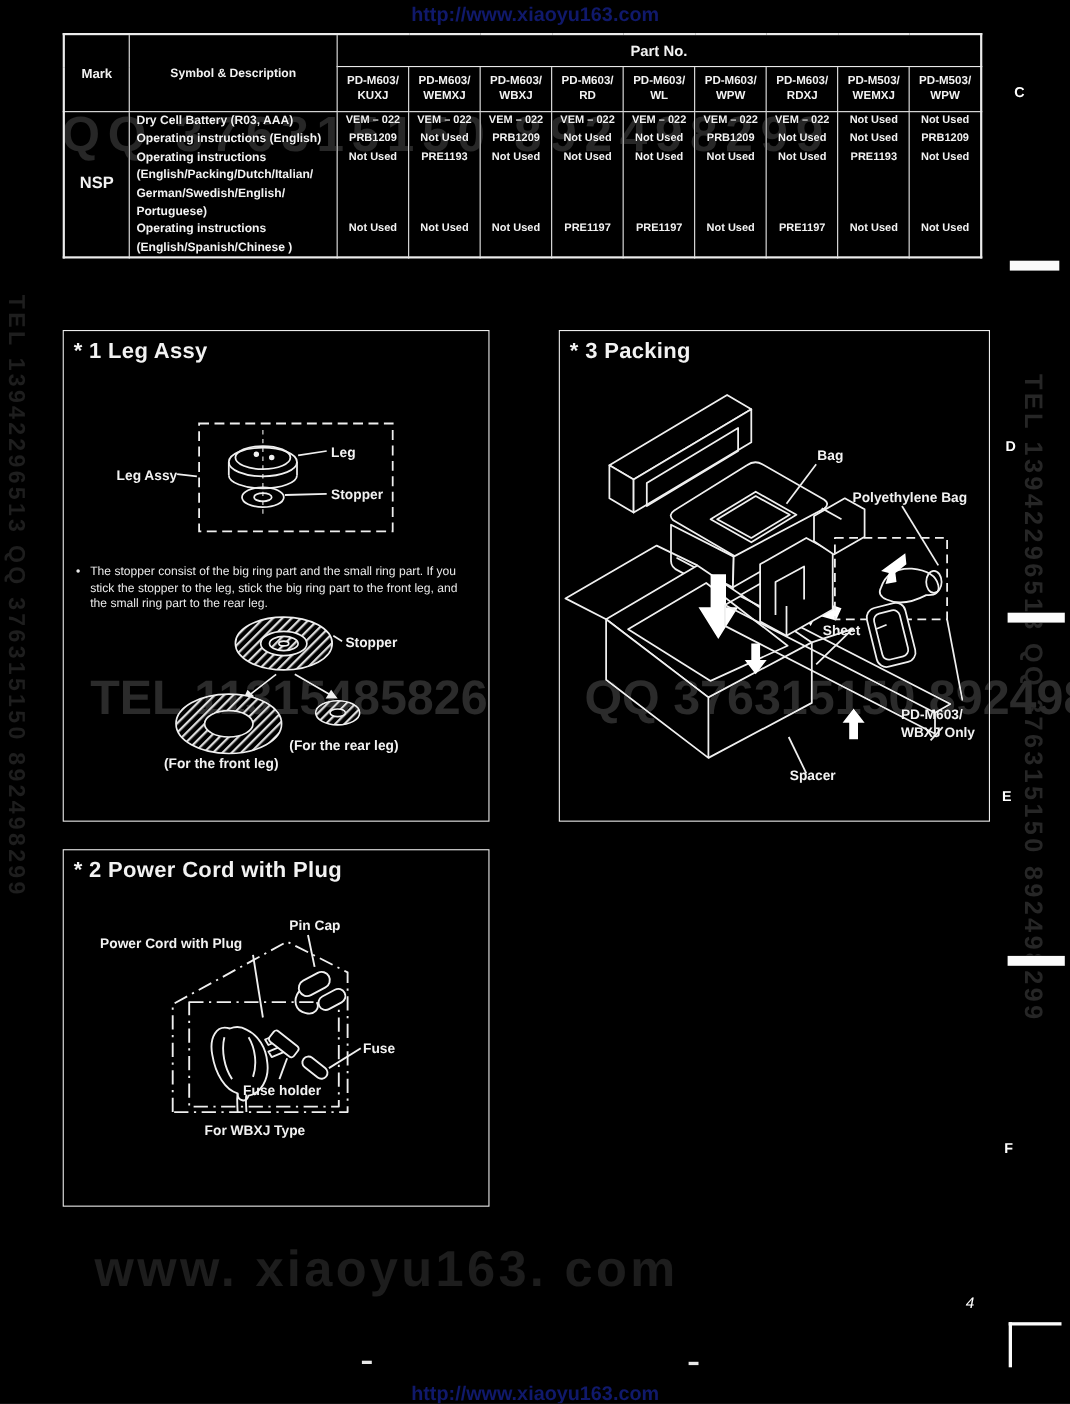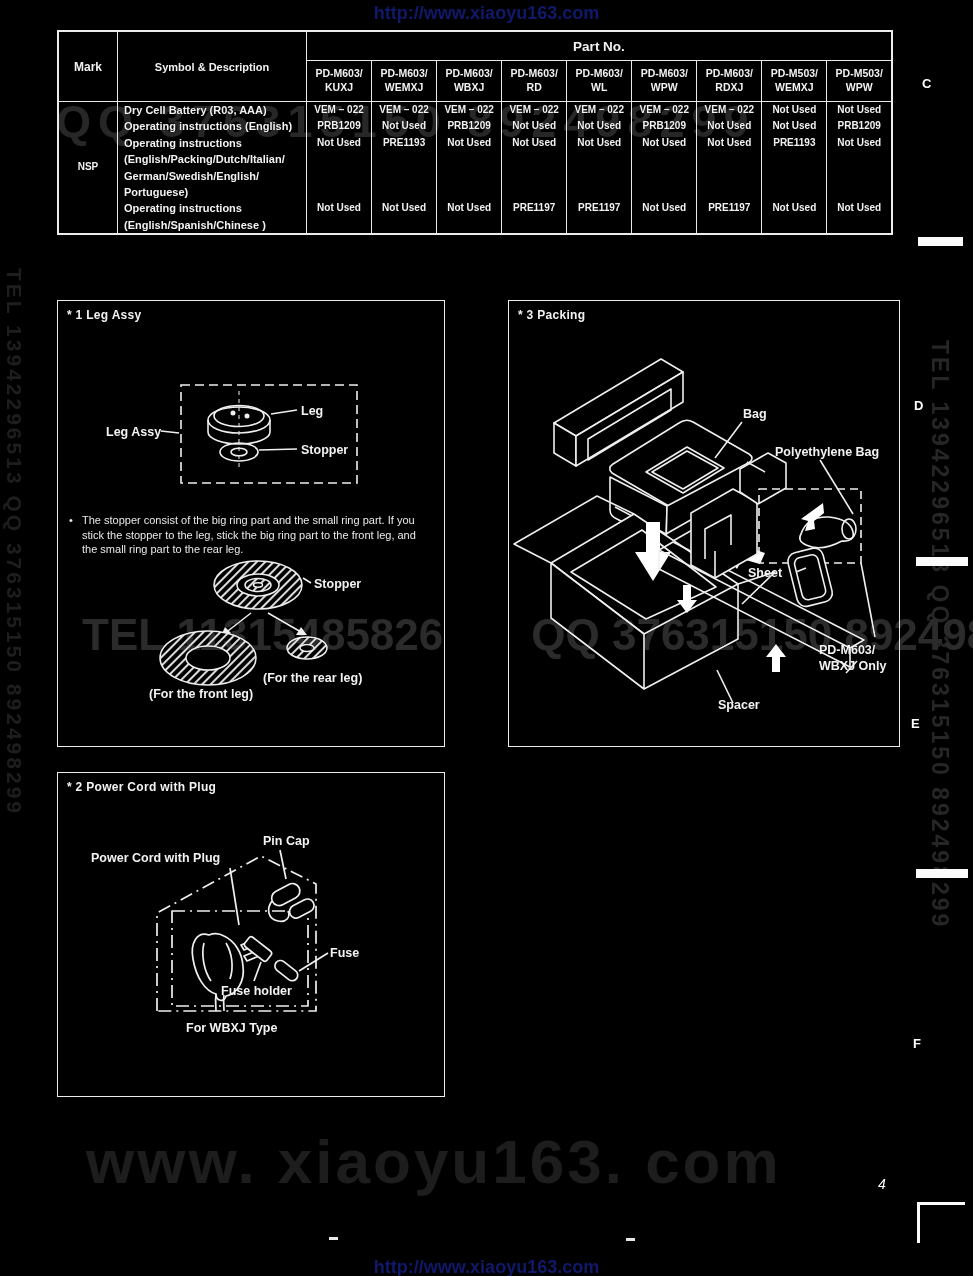--- a/index.html
+++ b/index.html
@@ -8,42 +8,42 @@
 
   
   .wm{position:absolute;white-space:nowrap;pointer-events:none;mix-blend-mode:lighten;text-align:center;}
   .wm-url-top{left:0;top:3px;width:100%;text-align:center;color:#10196b;font-size:18px;font-weight:bold;}
   .wm-url-bottom{left:0;top:1257px;width:100%;text-align:center;color:#10196b;font-size:18px;font-weight:bold;}
   .wm-ghost-table{left:56px;top:96px;font-size:45px;font-weight:bold;color:#272727;letter-spacing:7px;}
   .wm-ghost-mid{left:82px;top:610px;font-size:44px;font-weight:bold;color:#2b2b2b;display:flex;gap:88px;}
   .wm-side{writing-mode:vertical-rl;font-weight:bold;letter-spacing:3px;}
   .wm-side-left{left:2px;top:268px;font-size:21px;color:#1e1e1e;}
   .wm-side-right{left:926px;top:340px;font-size:23px;color:#262626;}
-  .wm-big-bottom{left:86px;top:1126px;font-size:62px;font-weight:bold;color:#1d1d1d;letter-spacing:3px;}
+  .wm-big-bottom{left:86px;top:1126px;font-size:46px;font-weight:bold;color:#1d1d1d;letter-spacing:3px;}
 
   
   table.parts{position:absolute;left:57px;top:30px;width:836px;border-collapse:collapse;
               table-layout:fixed;border:2.5px solid #ececec;font-weight:bold;}
   table.parts th, table.parts td{border:1.5px solid #e9e9e9;padding:0;vertical-align:middle;}
   th.h-mark{width:58px;font-size:12px;border-radius:19px;}
   th.h-desc{width:188px;font-size:11px;}
   th.h-partno{height:28px;font-size:13.5px;}
   th.h-model{height:40px;font-size:10.5px;line-height:1.3;}
   td.body{vertical-align:top;padding-top:5px;padding-bottom:4px;}
   .tl{height:16.4px;line-height:16.4px;font-size:11px;white-space:nowrap;overflow:hidden;}
   .tdesc{padding-left:6px;}
   .tc{text-align:center;font-size:10px;}
-  td.mark-cell .tl{font-size:10px;}
+  td.mark-cell .tl{font-size:15px;}
 
   
   .secbox{position:absolute;background:#000;border:1.5px solid #ececec;}
   .box-leg{left:57px;top:300px;width:386px;height:445px;}
   .box-pack{left:508px;top:300px;width:390px;height:445px;}
   .box-cord{left:57px;top:772px;width:386px;height:323px;}
-  .sec-title{position:absolute;left:9px;top:7px;font-size:12px;font-weight:bold;letter-spacing:.3px;}
+  .sec-title{position:absolute;left:9px;top:7px;font-size:20px;font-weight:bold;letter-spacing:.3px;}
   .secbox svg{position:absolute;left:0;top:0;}
   .note{position:absolute;left:24px;top:212px;width:352px;font-size:11px;line-height:14.5px;color:#e9e9e9;}
   .note .bullet{position:absolute;left:-13px;top:0;}
   svg text{font-family:"Liberation Sans", sans-serif;font-weight:bold;fill:#f2f2f2;font-size:12.5px;}
 
   
   .margin-letter{position:absolute;font-size:13px;font-weight:bold;color:#fff;}
   .regbar{position:absolute;background:#fbfbfb;height:9px;}
   .corner-mark{position:absolute;left:917px;top:1202px;width:45px;height:38px;
                border-top:3px solid #fbfbfb;border-left:3px solid #fbfbfb;}

